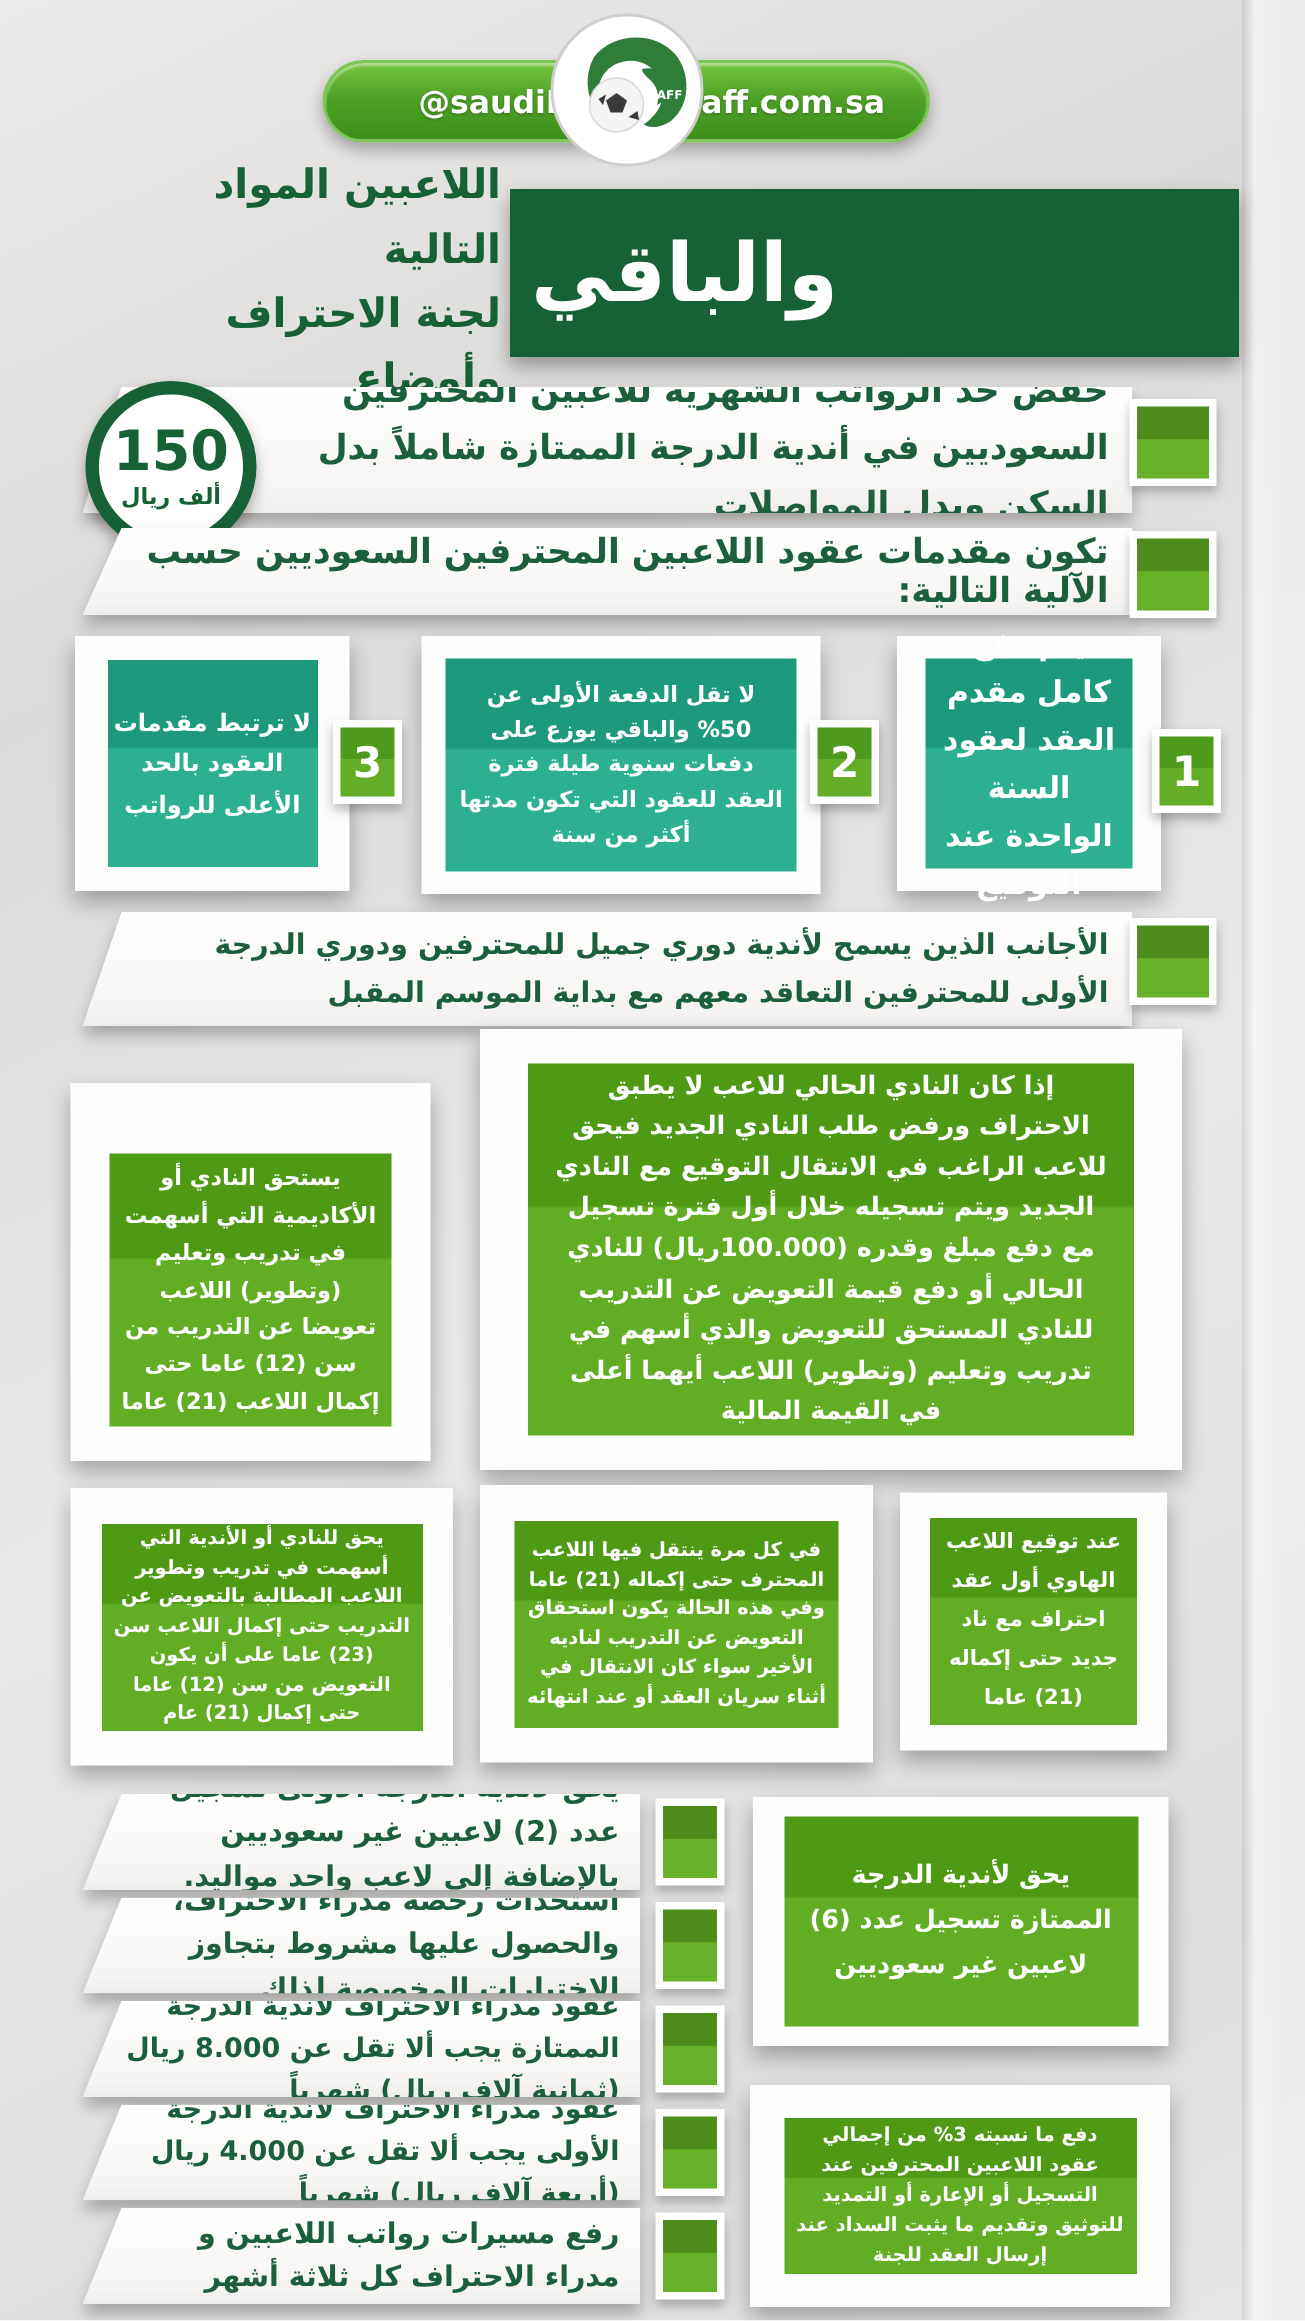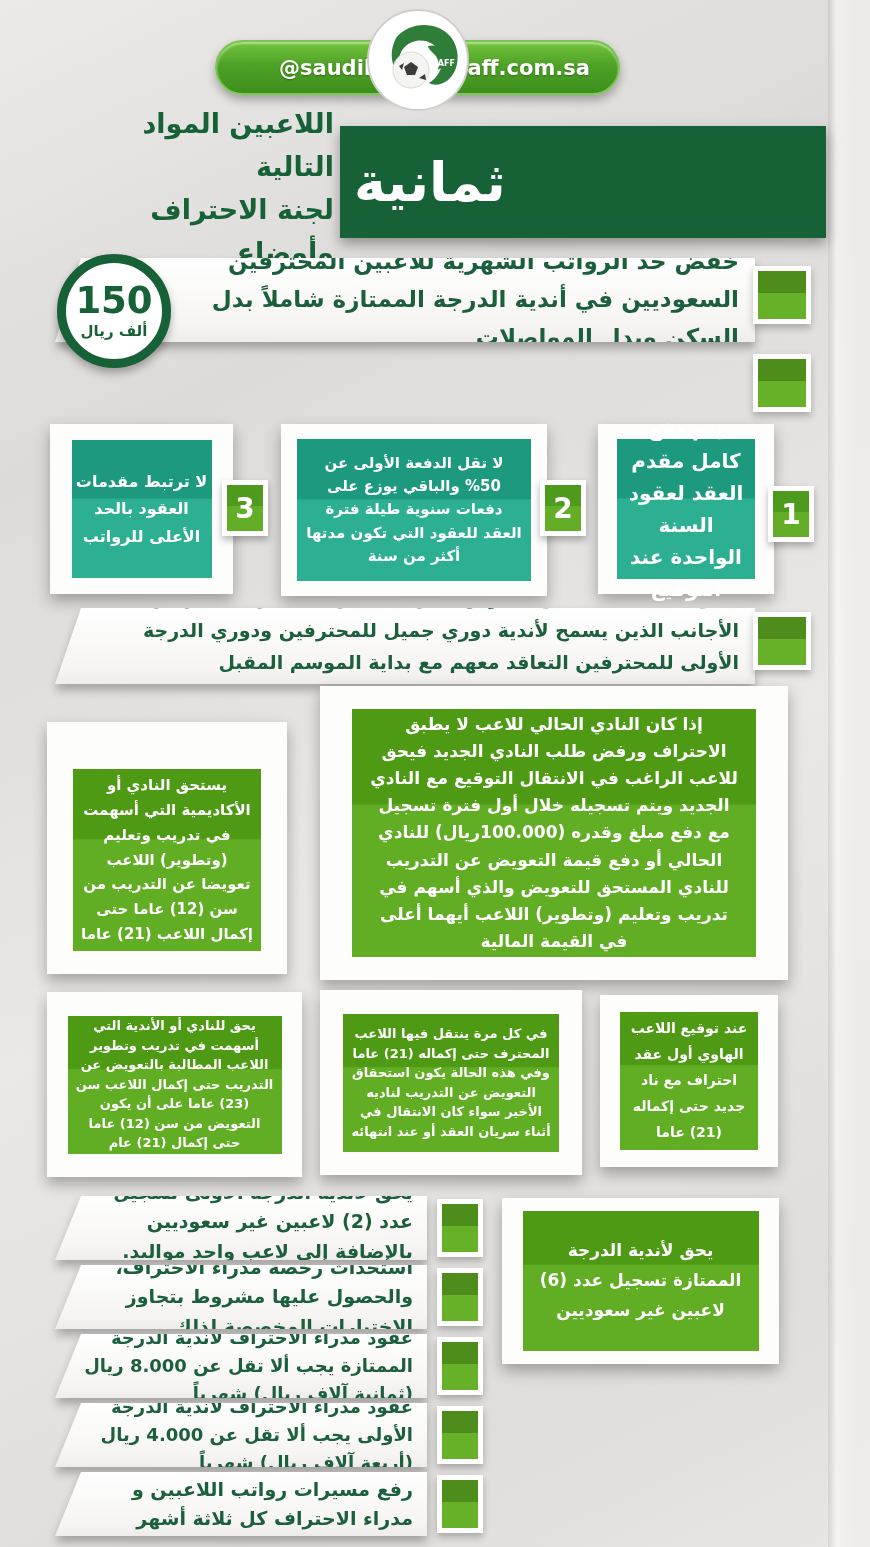--- a/index.html
+++ b/index.html
@@ -76,41 +76,46 @@
       <path d="M62 38 C70 36 77 40 79 47 C81 54 77 60 72 62 C74 56 72 49 67 45 C64 42 62 40 62 38 Z" fill="#2e7d39"></path>
       <circle cx="45" cy="62" r="18" fill="#f4f4f2" stroke="#d8d7d5"></circle>
       <polygon points="45,54 52,59 49,67 41,67 38,59" fill="#3a3a3a"></polygon>
       <polygon points="33,58 38,55 36,62" fill="#3a3a3a"></polygon>
       <polygon points="53,70 59,66 60,72" fill="#3a3a3a"></polygon>
       <text x="66" y="58" font-size="8" fill="#ffffff" font-weight="bold" font-family="DejaVu Sans, sans-serif">SAFF</text>
     </svg>
   </div>
 
   <div class="title-box">
-    <span class="word">ثمانية</span>
+    <span class="word">والباقي</span>
   </div>
   <div class="subtitle">
     <div>اللاعبين المواد التالية</div>
     <div>لجنة الاحتراف وأوضاع</div>
     <div>في لائحة الإحتراف</div>
   </div>
 
   <div class="strip-wrap" style="left:55px; top:258px; width:700px; height:84px;">
     <div class="strip" style="font-size:23px; line-height:1.65; padding:0 16px 0 128px;">
       <div class="txt">خفض حد الرواتب الشهرية للاعبين المحترفين السعوديين في أندية الدرجة الممتازة شاملاً بدل السكن وبدل المواصلات</div>
     </div>
   </div>
   <div class="bullet" style="left:753px; top:266px; width:58px; height:58px;">
       <div class="in"></div>
     </div>
   <div class="badge150">
     <div class="n">150</div>
     <div class="u">ألف ريال</div>
   </div>
 
+  <div class="strip-wrap" style="left:55px; top:352px; width:700px; height:58px;">
+    <div class="strip" style="font-size:23px; padding:0 16px 0 40px;">
+      <div class="txt">تكون مقدمات عقود اللاعبين المحترفين السعوديين حسب الآلية التالية:</div>
+    </div>
+  </div>
   <div class="bullet" style="left:753px; top:354px; width:58px; height:58px;">
       <div class="in"></div>
     </div>
 
   <div class="card" style="left:598px; top:424px; width:176px; height:170px;">
     <div class="teal" style="width:138px; height:140px; font-size:20px; line-height:1.6; padding:4px;">يتم دفع كامل مقدم العقد لعقود السنة الواحدة عند التوقيع</div>
   </div>
   <div class="step-num" style="left:768px; top:486px;">
     <div class="num">1</div>
   </div>
@@ -197,13 +202,16 @@
       <div class="txt">رفع مسيرات رواتب اللاعبين و مدراء الاحتراف كل ثلاثة أشهر</div>
     </div>
   </div>
   <div class="bullet" style="left:437px; top:1475px; width:46px; height:58px;">
       <div class="in"></div>
     </div>
 
   <div class="card" style="left:502px; top:1198px; width:277px; height:166px;">
     <div class="green" style="width:236px; height:140px; font-size:17px; line-height:1.75; padding:4px 10px;">يحق لأندية الدرجة الممتازة تسجيل عدد (6) لاعبين غير سعوديين</div>
   </div>
+  <div class="card" style="left:500px; top:1390px; width:280px; height:148px;">
+    <div class="green" style="width:235px; height:104px; font-size:13px; line-height:1.55; padding:4px 8px;">دفع ما نسبته 3% من إجمالي عقود اللاعبين المحترفين عند التسجيل أو الإعارة أو التمديد للتوثيق وتقديم ما يثبت السداد عند إرسال العقد للجنة</div>
+  </div>
 </div>
 
 </body></html>

